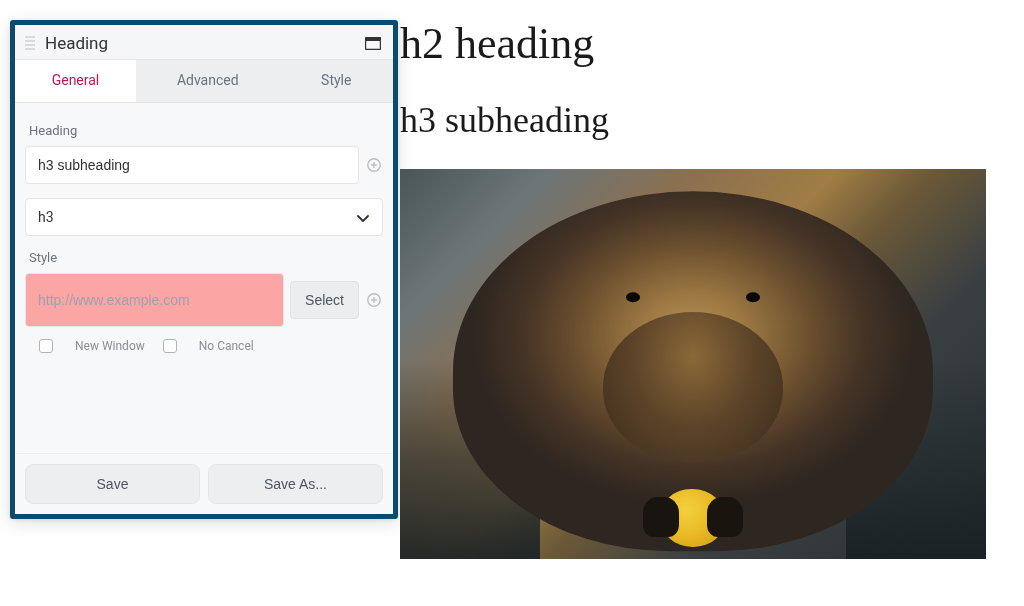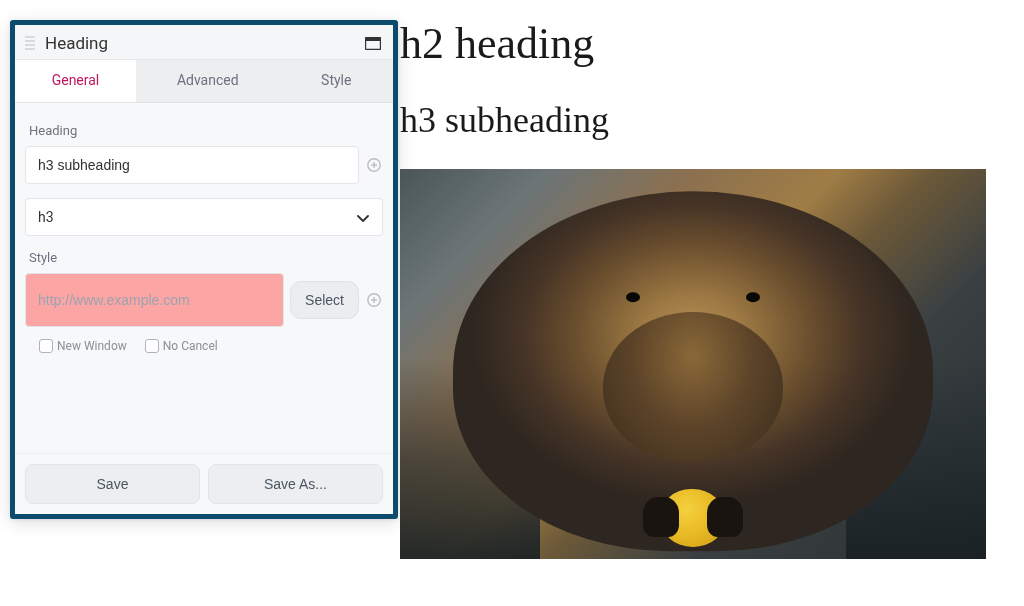--- a/index.html
+++ b/index.html
@@ -140,35 +140,35 @@
       background: #fca5a5;
       border: 1px solid #e3e5e8;
       border-radius: 4px;
       padding: 18px 12px;
       font-size: 14px;
     }
     .link-input::placeholder { color: #9ca3af; }
     .select-btn {
       background: #ebedef;
       border: 1px solid #e0e2e4;
-      border-radius: 11px;
+      border-radius: 4px;
       padding: 10px 14px;
       font-size: 14px;
       color: #4b5563;
       cursor: pointer;
     }
     .checkbox-row {
       display: flex;
       gap: 18px;
       padding: 2px 4px 6px 14px;
     }
     .checkbox-item {
       display: flex;
       align-items: center;
-      gap: 4px;
+      gap: 22px;
       font-size: 12px;
       color: #8a9098;
       cursor: pointer;
     }
     .checkbox-box {
       width: 14px;
       height: 14px;
       border: 1.5px solid #aeb4bb;
       border-radius: 3px;
       background: #fff;

